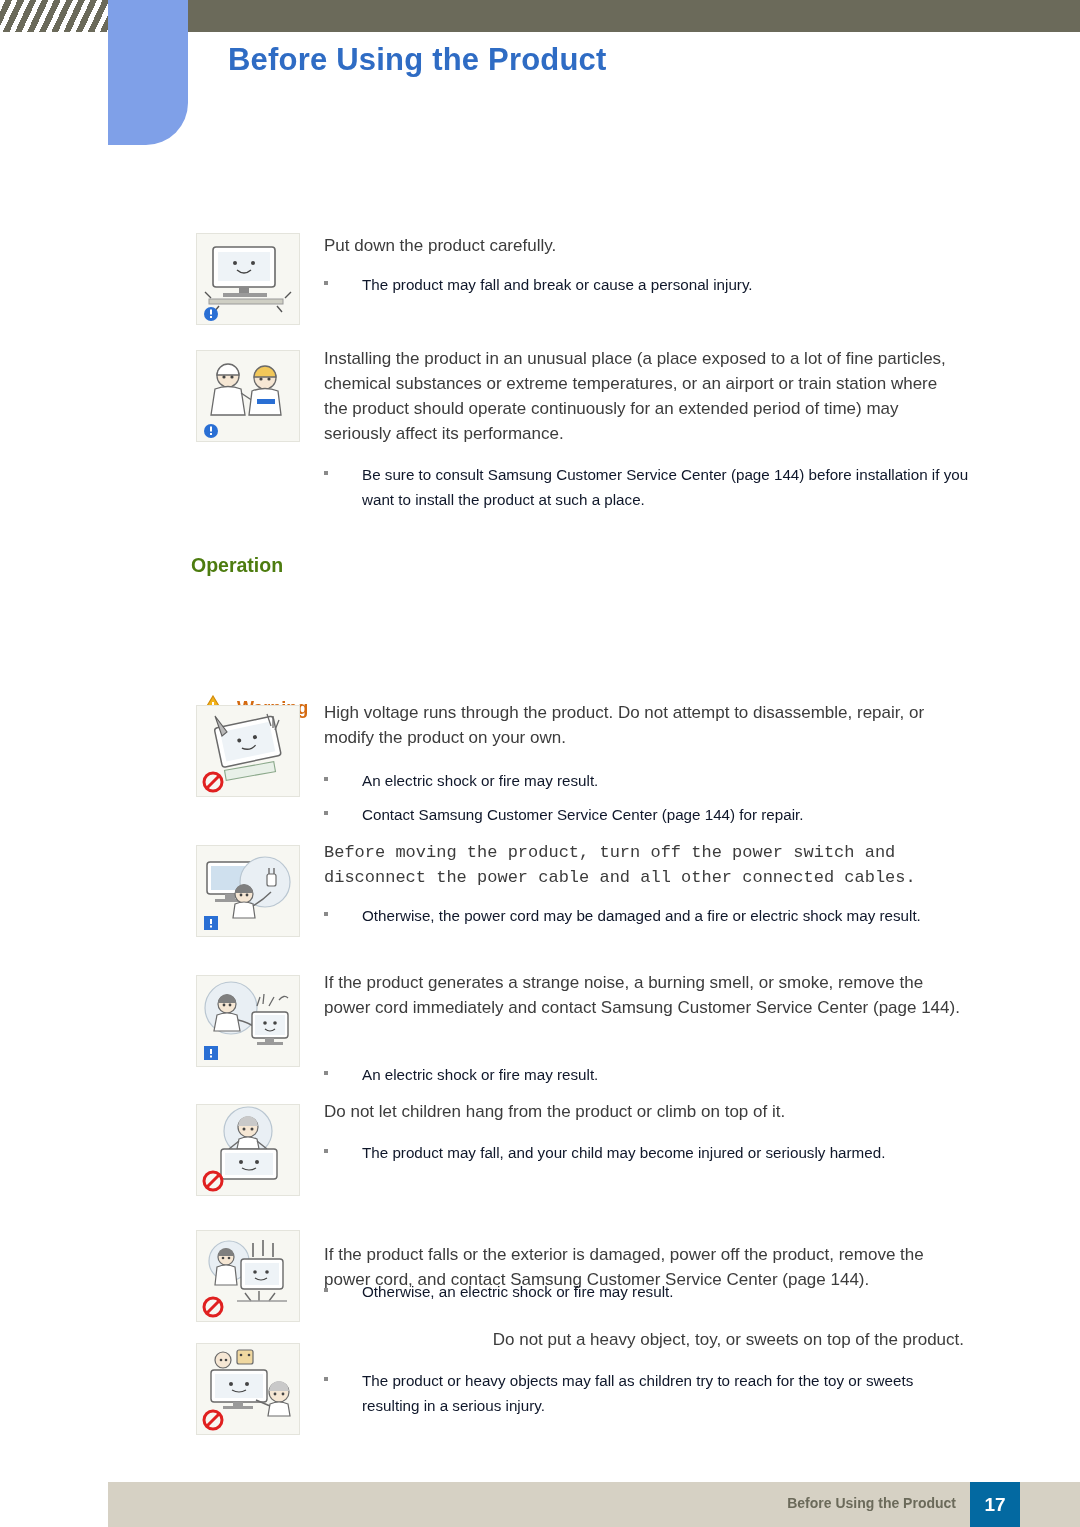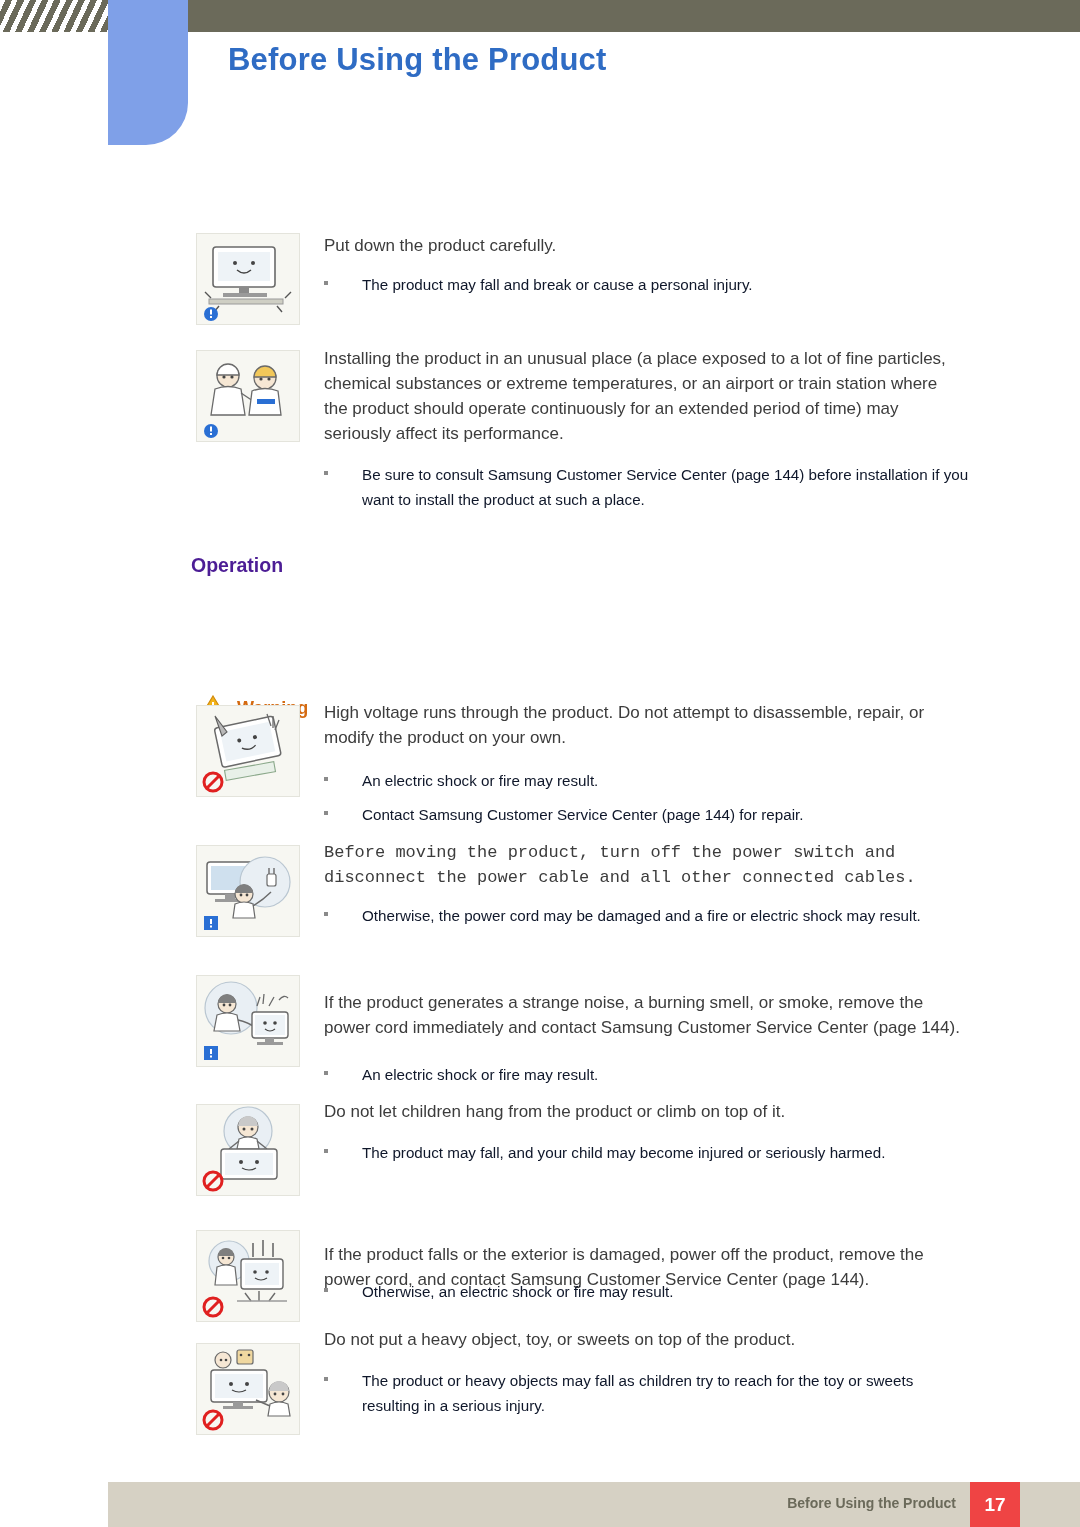--- a/index.html
+++ b/index.html
@@ -77,21 +77,21 @@
     font-size: 15.2px;
     color: #0f172a;
     line-height: 25px;
   }
 
   .section-title {
     position: absolute;
     left: 191px;
     font-size: 19.5px;
     font-weight: bold;
-    color: #4c1d95;
+    color: #4d7c0f;
   }
 
   .warning-row {
     position: absolute;
     left: 200px;
     display: flex;
     align-items: center;
     gap: 11px;
   }
   .warning-label {
@@ -111,21 +111,21 @@
     position: absolute;
     right: 124px; top: 1495px;
     font-size: 14px;
     font-weight: bold;
     color: #6b6a5a;
   }
   .footer-page {
     position: absolute;
     right: 60px; top: 1482px;
     width: 50px; height: 45px;
-    background: #ef4444;
+    background: #0369a1;
     color: #ffffff;
     font-size: 19px;
     font-weight: bold;
     display: flex;
     align-items: center;
     justify-content: center;
   }
 
   
   .fig svg { display: block; }
@@ -268,21 +268,21 @@
     <path d="M68 53 q5 4 10 0" stroke="#444" stroke-width="1.2" fill="none"></path>
     <rect x="68" y="62" width="9" height="4" fill="#9a9a9a"></rect>
     <rect x="60" y="66" width="26" height="3" fill="#9a9a9a"></rect>
     <path d="M60 30 l3 -9 M66 28 l1 -10 M72 30 l5 -9" stroke="#6a6a6a" stroke-width="1.3" fill="none"></path>
     <path d="M82 24 q5 -6 9 -2" stroke="#6a6a6a" stroke-width="1.3" fill="none"></path>
     <rect x="7" y="70" width="14" height="14" fill="#2a6fd4"></rect>
     <rect x="13" y="73" width="2" height="5" fill="#fff"></rect>
     <rect x="13" y="79.5" width="2" height="2" fill="#fff"></rect>
   </svg>
 </div>
-<div class="txt para" style="top:970px;margin-top:20px;">If the product generates a strange noise, a burning smell, or smoke, remove the power cord immediately and contact Samsung Customer Service Center (page 144).</div>
+<div class="txt para" style="top:970px;">If the product generates a strange noise, a burning smell, or smoke, remove the power cord immediately and contact Samsung Customer Service Center (page 144).</div>
 <div class="bullet-line" style="top:1062px;">
   <span class="bullet-dot"></span>
   <span class="bullet-text">An electric shock or fire may result.</span>
 </div>
 
 <div class="fig" style="left:196px; top:1104px;">
   <svg width="102" height="90" viewBox="0 0 102 90">
     <circle cx="51" cy="26" r="24" fill="#e9eff4" stroke="#b9c6d1" stroke-width="1.2"></circle>
     <circle cx="51" cy="22" r="10" fill="#f6e7d4" stroke="#6a6a6a" stroke-width="1.2"></circle>
     <path d="M41 21 a10 10 0 0 1 20 0 z" fill="#c9c9c9"></path>
@@ -349,21 +349,21 @@
     <circle cx="82" cy="48" r="10" fill="#f6e7d4" stroke="#6a6a6a" stroke-width="1.2"></circle>
     <path d="M72 47 a10 10 0 0 1 20 0 z" fill="#c9c9c9"></path>
     <circle cx="78" cy="50" r="1.4" fill="#444"></circle>
     <circle cx="86" cy="50" r="1.4" fill="#444"></circle>
     <path d="M73 60 q9 -4 18 0 l2 12 h-22 z" fill="#ffffff" stroke="#6a6a6a" stroke-width="1.2"></path>
     <path d="M73 62 l-14 -6" stroke="#6a6a6a" stroke-width="1.4"></path>
     <circle cx="16" cy="76" r="9" fill="none" stroke="#e02020" stroke-width="3"></circle>
     <line x1="10" y1="82" x2="22" y2="70" stroke="#e02020" stroke-width="3"></line>
   </svg>
 </div>
-<div class="txt para" style="top:1327px;">Do not put a heavy object, toy, or sweets on top of the product.</div>
+<div class="txt para" style="top:1327px;text-align:right;">Do not put a heavy object, toy, or sweets on top of the product.</div>
 <div class="bullet-line" style="top:1368px;">
   <span class="bullet-dot"></span>
   <span class="bullet-text">The product or heavy objects may fall as children try to reach for the toy or sweets resulting in a serious injury.</span>
 </div>
 
 <div class="footer-band"></div>
 <div class="footer-text">Before Using the Product</div>
 <div class="footer-page">17</div>
 
 </body></html>

